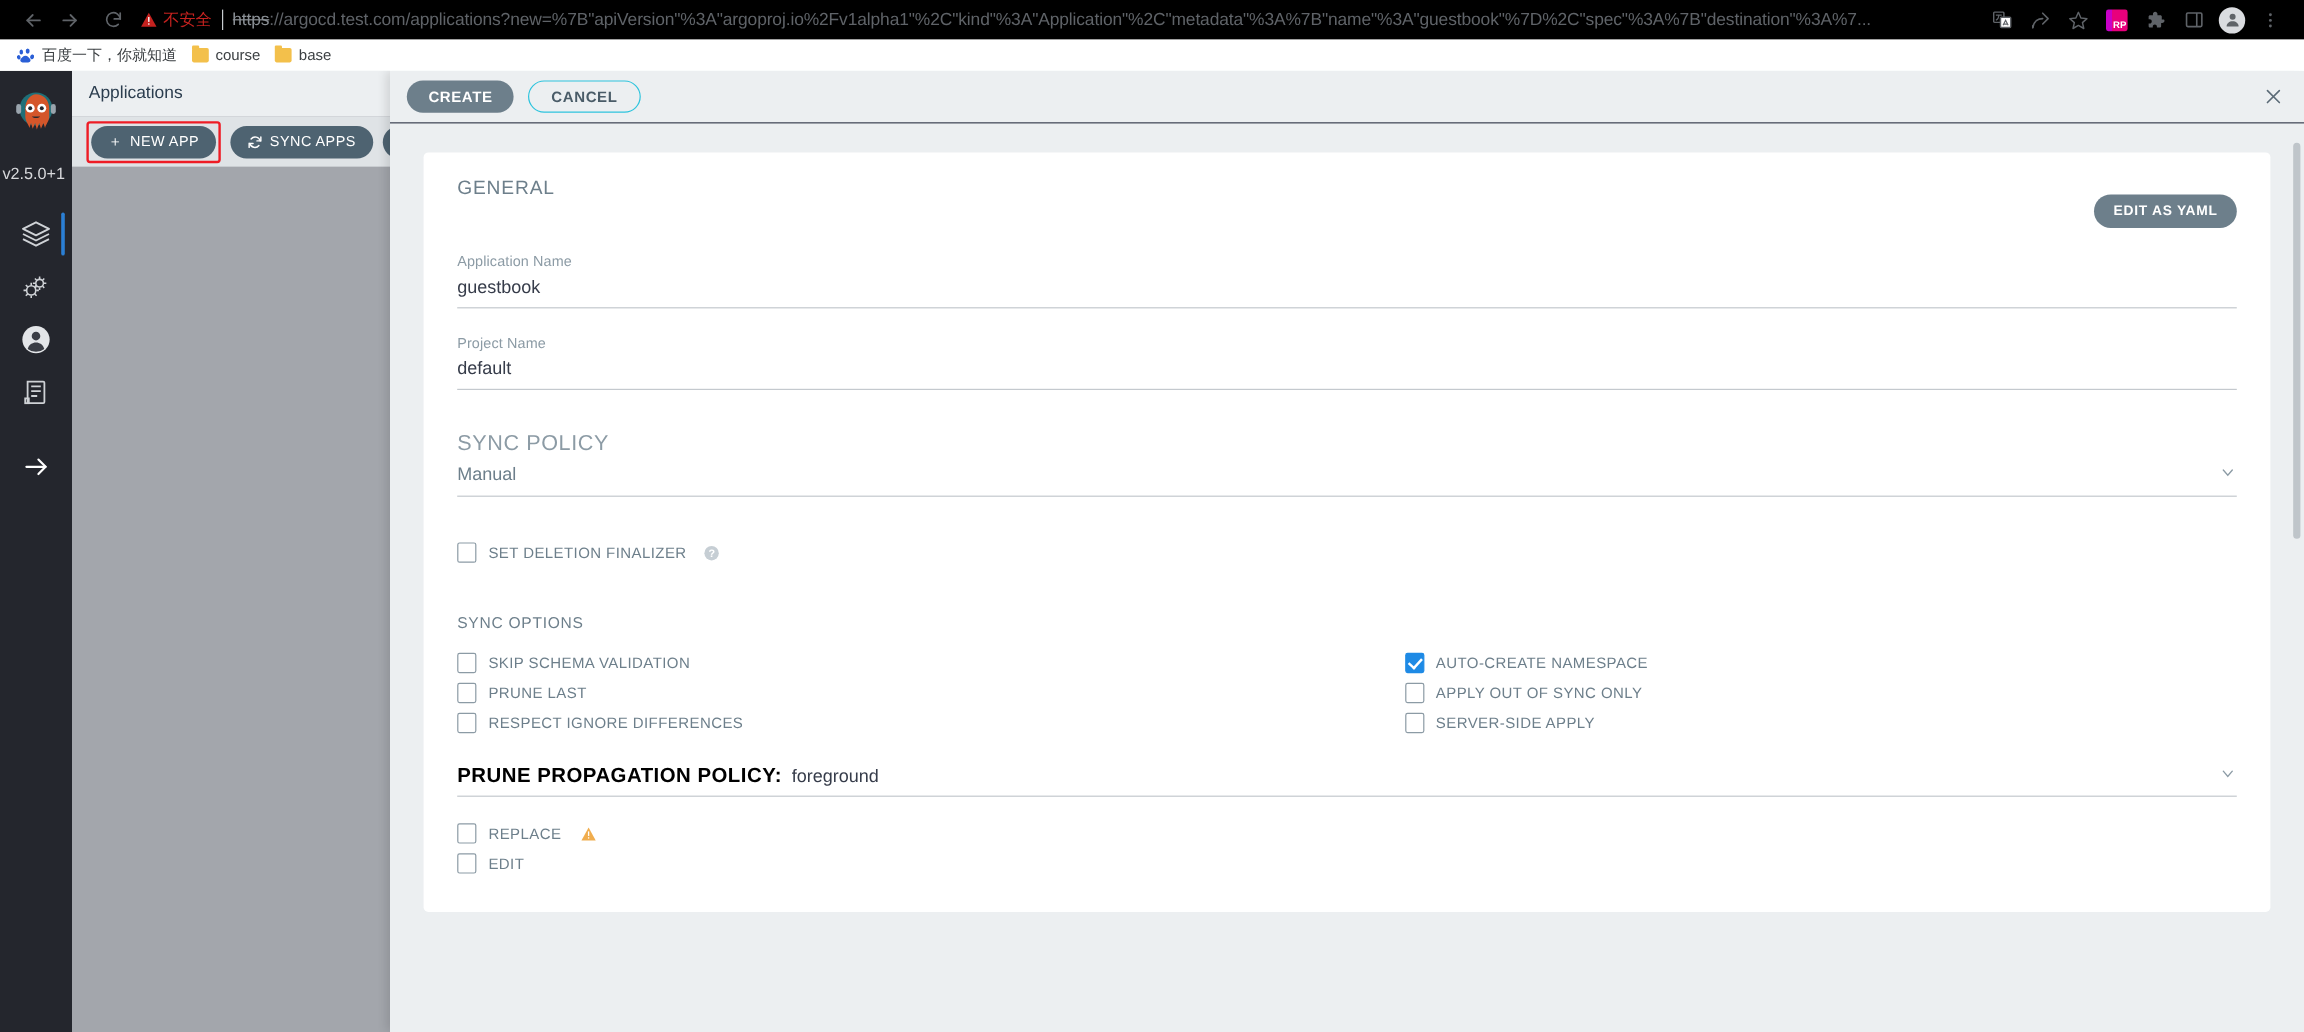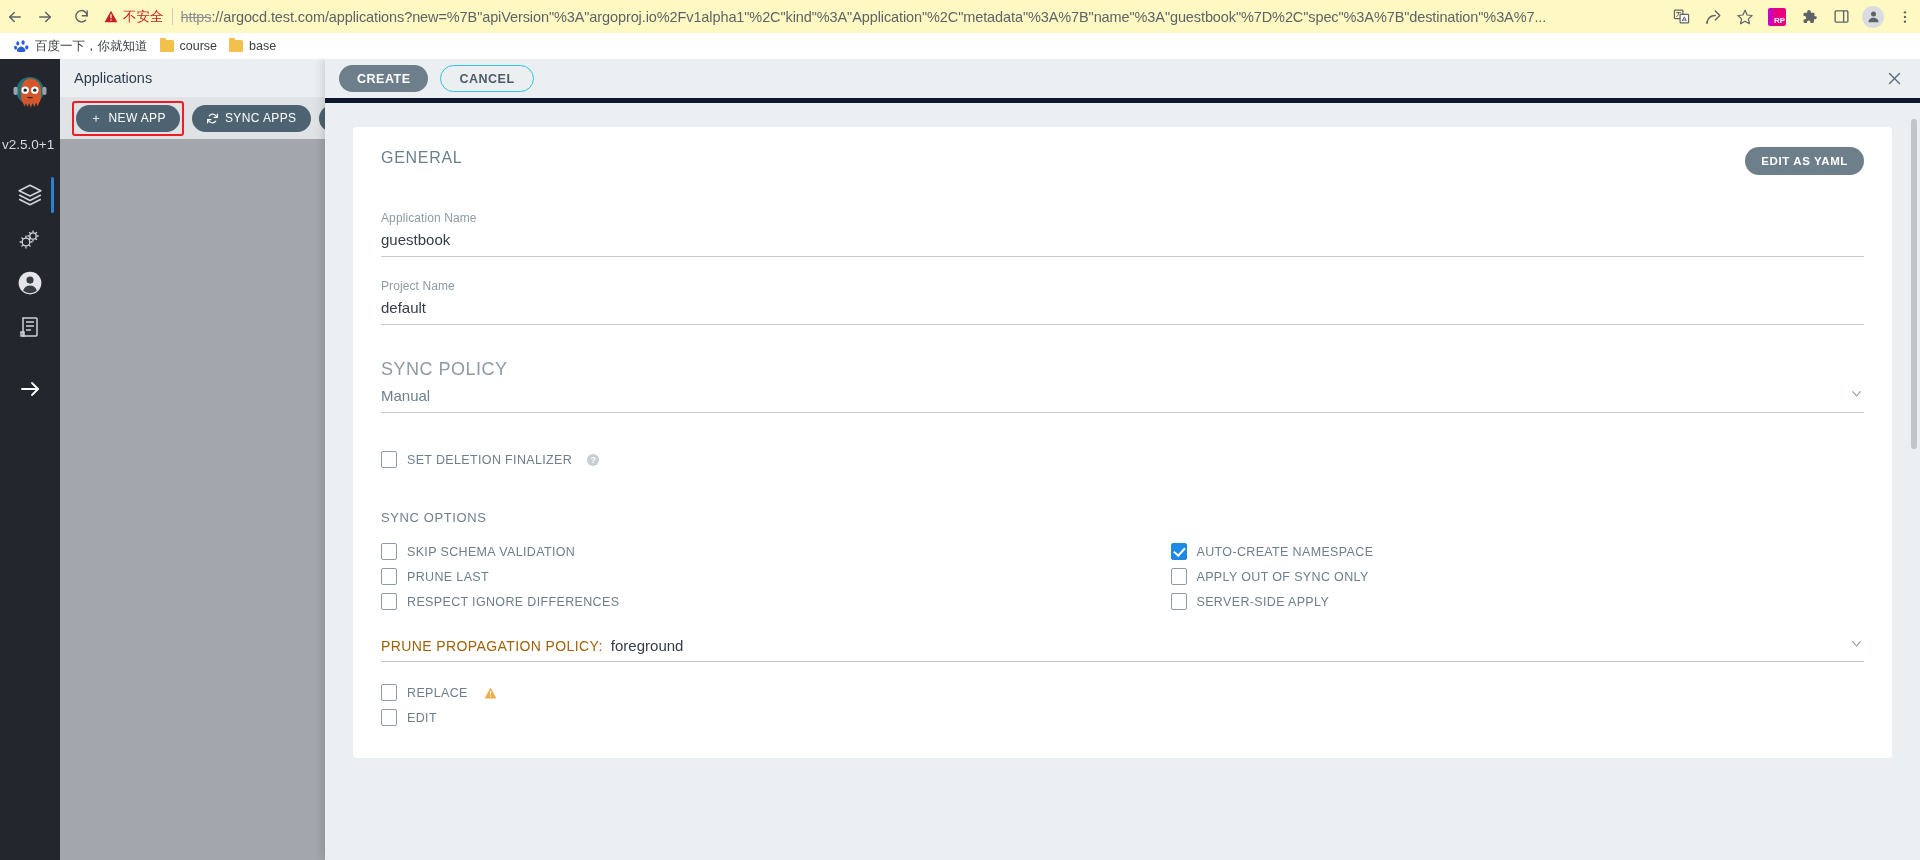--- a/index.html
+++ b/index.html
@@ -8,21 +8,21 @@
     font-family: "Liberation Sans", sans-serif;
     overflow: hidden;
     background: #ffffff;
   }
 
   
   .browser { width: 1920px; height: 860px; display: flex; flex-direction: column; }
 
   .urlbar-row {
     height: 33px; display: flex; align-items: center;
-    padding: 0 0; background: #fef9c3; flex: none;
+    padding: 0 13px; background: #000000; flex: none;
   }
   .nav-btn {
     width: 30px; height: 30px; display: flex; align-items: center; justify-content: center;
     color: #5f6368; flex: none;
   }
   .nav-btn svg { display: block; }
 
   .omnibox {
     flex: 1 1 auto; height: 28px; display: flex; align-items: center;
     margin: 0 6px 0 8px; min-width: 0; gap: 0;
@@ -129,21 +129,21 @@
   .apps-body { flex: 1 1 auto; background: #a3a6ac; }
 
   
   .pane {
     position: absolute; top: 0; right: 0; bottom: 0; left: 325px;
     background: #eceff1; display: flex; flex-direction: column;
     box-shadow: -3px 0 8px rgba(0,0,0,0.12);
   }
   .pane-header {
     height: 44px; flex: none; display: flex; align-items: center;
-    padding: 0 14px 0 14px; border-bottom: 5px solid #0f172a;
+    padding: 0 14px 0 14px; border-bottom: 1px solid #0f172a;
     background: #eceff1; gap: 12px;
   }
   .btn-create {
     height: 27px; padding: 0 18px; border-radius: 14px; background: #6d7f8b;
     color: #ffffff; font-size: 12.5px; letter-spacing: 0.5px; font-weight: 700;
     display: flex; align-items: center;
   }
   .btn-cancel {
     height: 27px; padding: 0 18px; border-radius: 14px; background: transparent;
     border: 1px solid #2ec4dd; color: #4a5c68; font-size: 12.5px;
@@ -160,21 +160,21 @@
   }
   .card {
     background: #ffffff; border-radius: 4px; padding: 22px 28px 28px 28px;
     min-height: 620px; position: relative;
   }
 
   .section-title {
     font-size: 16px; color: #6d7f8b; letter-spacing: 0.7px; margin-bottom: 44px;
   }
   .edit-yaml-btn {
-    position: absolute; right: 28px; top: 20px; height: 28px; padding: 0 16px;
+    position: absolute; right: 28px; top: 35px; height: 28px; padding: 0 16px;
     border-radius: 14px; background: #6d7f8b; color: #ffffff; font-size: 11.5px;
     letter-spacing: 0.6px; font-weight: 700; display: flex; align-items: center;
   }
 
   .field { margin-bottom: 22px; }
   .field-label { font-size: 12px; color: #8c9ba5; margin-bottom: 6px; letter-spacing: 0.1px; }
   .field-value {
     font-size: 15px; color: #363c4a; padding-bottom: 8px;
     border-bottom: 1px solid #c4c9ce;
   }
@@ -208,21 +208,21 @@
   }
   .warn-ico { margin-left: 6px; }
 
   .two-col { display: grid; grid-template-columns: 1fr 1fr; column-gap: 0; }
   .col-right { padding-left: 48px; }
 
   .prop-row {
     display: flex; align-items: center; gap: 8px; margin-top: 22px;
     border-bottom: 1px solid #c4c9ce; padding-bottom: 6px;
   }
-  .prop-label { font-size: 14px; color: #a16207; letter-spacing: 0.4px; white-space: nowrap; }
+  .prop-label { font-size: 17px; color: #000000; letter-spacing: 0.4px; white-space: nowrap; font-weight: bold; }
   .prop-value { font-size: 15px; color: #363c4a; }
   .prop-row .caret { margin-left: auto; color: #8c9ba5; }
 
   .tail-rows { margin-top: 18px; }
 
   
   .pane-scrollbar {
     position: absolute; right: 3px; top: 60px; width: 6px; height: 330px;
     background: #bfc5ca; border-radius: 3px;
   }

